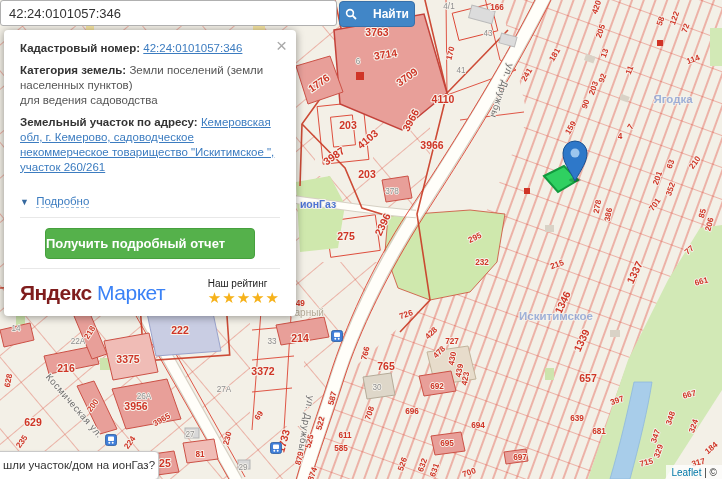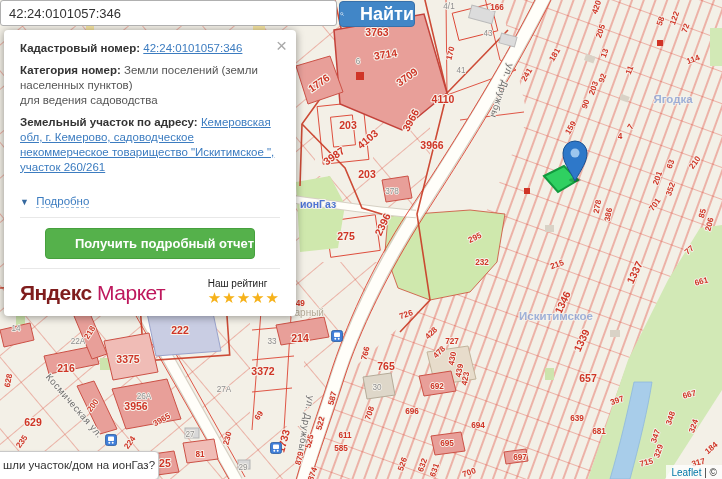--- a/index.html
+++ b/index.html
@@ -14,41 +14,41 @@
   .ml-g{font-size:8.2px;fill:#8e8e8e;stroke-width:1.6px}
   .ml-b{font-size:11.5px;font-weight:bold;fill:#8ba3d6;opacity:.8}
   .ml-b2{font-size:10.5px;font-weight:bold;fill:#4f74d2}
   .ml-f{font-size:10px;fill:#b3a996;stroke-width:1.4px}
   .ml-s{font-size:9.5px;fill:#6b6b6b;letter-spacing:.6px;stroke-width:2px}
 
   .search-input{position:absolute;left:0;top:0;width:337px;height:26px;box-sizing:border-box;
     border:1px solid #b0b0b0;border-radius:3px;padding:0 8px;font-size:13px;color:#333;z-index:6;
     font-family:"Liberation Sans",sans-serif;background:#fff}
   .search-btn{position:absolute;left:339px;top:1px;width:74px;height:24px;background:#4186c7;
-    border:1px solid #3870a9;border-radius:4px;color:#fff;font-size:18px;font-weight:bold;
+    border:1px solid #3870a9;border-radius:4px;color:#fff;font-size:12px;font-weight:bold;
     display:flex;align-items:center;justify-content:center;gap:16px;z-index:6;cursor:pointer}
 
   .popup{position:absolute;left:4px;top:30px;width:292px;box-sizing:border-box;background:#fff;
     border-radius:4px;box-shadow:0 1px 8px rgba(0,0,0,.4);padding:11px 16px 0;z-index:5;
     font-size:11.5px;color:#555;line-height:1.3}
   .popup .row{margin-bottom:7px}
   .popup .lbl{font-weight:bold;color:#333}
   .popup a{color:#3c7cc0;text-decoration:underline;cursor:pointer}
   .popup .close{position:absolute;right:9px;top:6px;font-size:19px;color:#a9a9a9;cursor:pointer;line-height:1}
   .popup .details{margin:19px 0 2px}
   .popup .tri{color:#36699f;font-size:9px;margin-right:4px}
   .popup .details a{border-bottom:1px dashed #9cbede;text-decoration:none}
   .popup hr{border:none;border-top:1px solid #e8e8e8;margin:9px 0 0}
   .report-btn{display:block;margin:10px auto 0;width:208px;height:29px;background:#55b14b;
     border:1px solid #47a03e;border-radius:4px;color:#fff;font-weight:bold;font-size:13px;
-    line-height:29px;text-align:right;cursor:pointer}
+    line-height:29px;text-align:left;cursor:pointer}
   .popup .footer{display:flex;justify-content:space-between;align-items:center;padding:8px 0 9px}
   .logo{font-size:21px;letter-spacing:-.5px}
   .logo .ya{color:#7f1d1d;font-weight:bold}
-  .logo .mk{color:#be185d}
+  .logo .mk{color:#3b82f6}
   .rating{text-align:left}
   .rating .lbl2{font-size:10px;color:#222}
   .rating .stars{color:#f6b21b;font-size:15px;letter-spacing:1px;line-height:1.1}
 
   .bottom-box{position:absolute;left:-10px;top:451px;width:155px;height:27px;background:#fff;
     border:1px solid #c9c9c9;border-radius:4px;box-shadow:0 1px 3px rgba(0,0,0,.2);z-index:4;
     font-size:11.5px;color:#333;line-height:27px;padding-left:12px;box-sizing:content-box;white-space:nowrap}
   .attribution{position:absolute;right:0;bottom:-5px;z-index:4;background:rgba(255,255,255,.75);
     font-size:10px;color:#333;padding:2px 5px 6px;white-space:nowrap}
   .attribution .lf{color:#0078a8}
@@ -331,21 +331,21 @@
   <span>Найти</span>
 </div>
 
 <div class="popup">
   <span class="close">×</span>
   <div class="row">
     <span class="lbl">Кадастровый номер:</span>
     <a>42:24:0101057:346</a>
   </div>
   <div class="row">
-    <span class="lbl">Категория номер:</span>
+    <span class="lbl">Категория земель:</span>
     <span>Земли поселений (земли населенных пунктов)</span><br>
     <span>для ведения садоводства</span>
   </div>
   <div class="row">
     <span class="lbl">Земельный участок по адресу:</span>
     <a>Кемеровская обл, г. Кемерово, садоводческое некоммерческое товарищество "Искитимское ", участок 260/261</a>
   </div>
   <div class="details">
     <span class="tri">▼</span>
     <a>Подробно</a>

